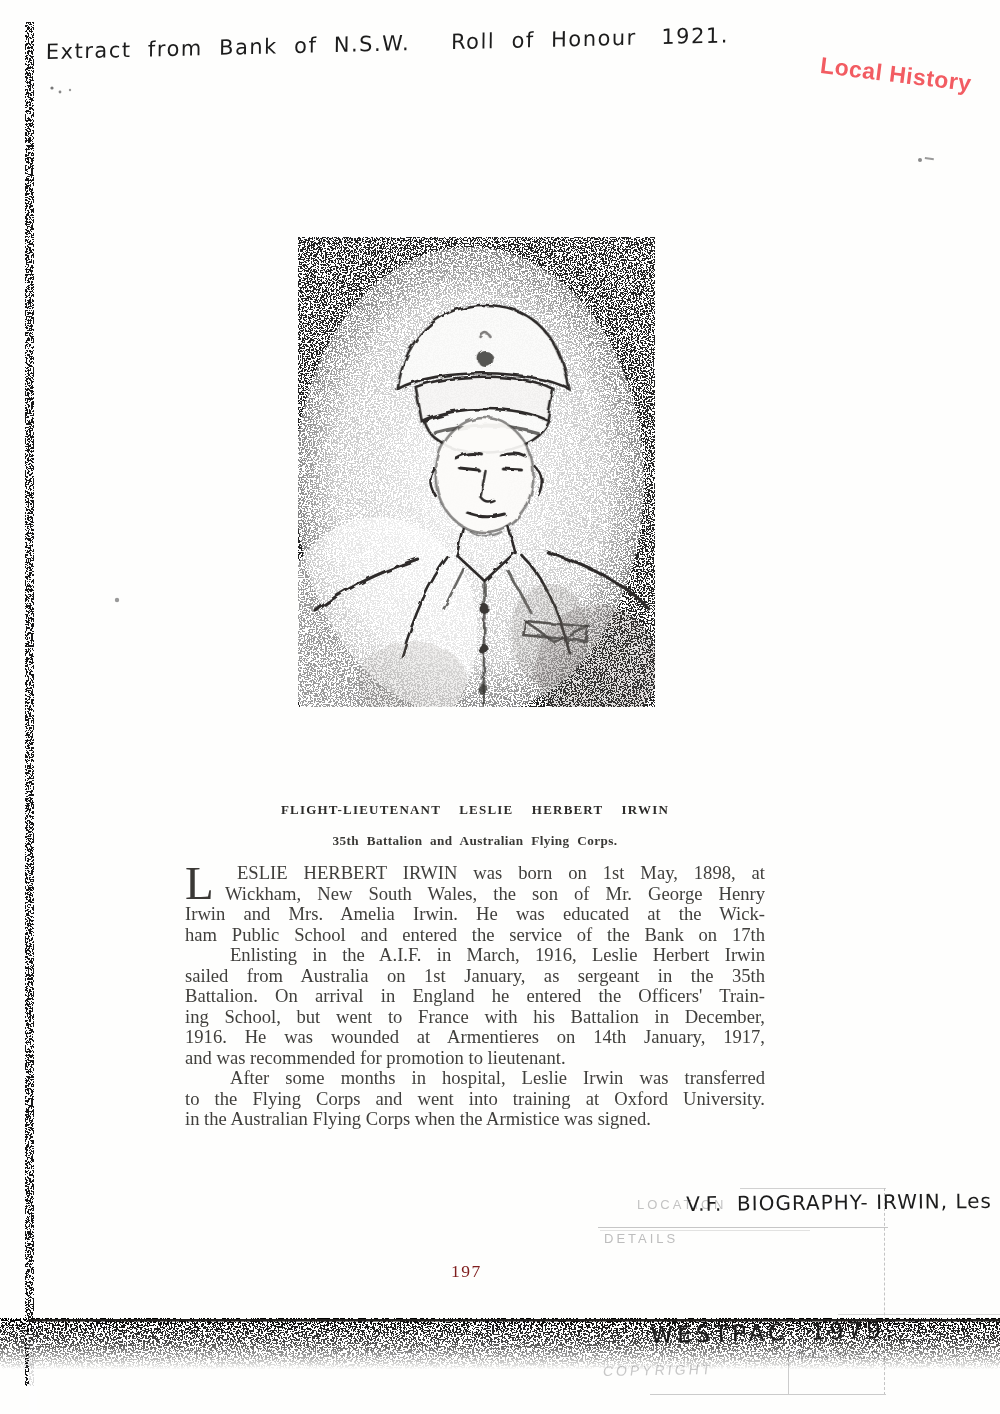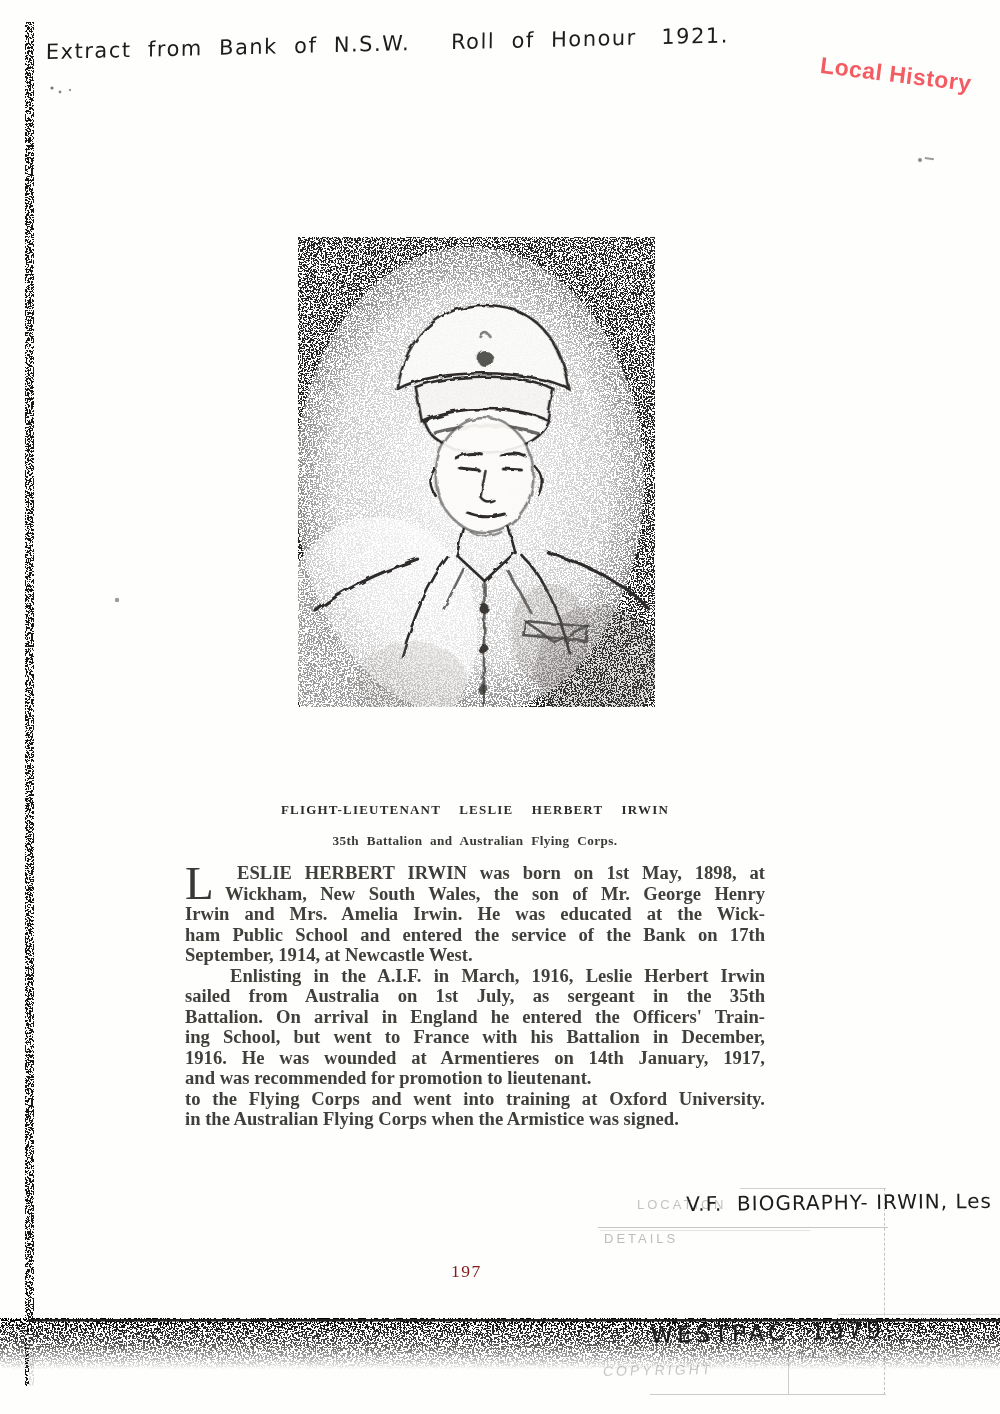--- a/index.html
+++ b/index.html
@@ -22,21 +22,21 @@
   .photo{position:absolute;left:298px;top:237px;width:357px;height:470px;z-index:2;}
 
   
   .article{position:absolute;left:185px;top:798px;width:580px;}
   .title{margin:0;font-size:13px;font-weight:bold;color:#2c2b29;text-align:center;
          letter-spacing:1.2px;word-spacing:14px;line-height:24px;}
   .subtitle{margin-top:11px;font-size:13.2px;font-weight:bold;color:#3a3936;text-align:center;
             letter-spacing:.4px;word-spacing:4px;}
   .bodytext{position:relative;margin-top:14px;font-size:18.6px;line-height:20.5px;color:#403f3c;}
   .dropcap{position:absolute;left:0;top:1px;font-size:47px;line-height:38px;font-weight:400;color:#3a3835;}
-  .line{text-align:justify;text-align-last:justify;font-weight:bold;}
+  .line{text-align:justify;text-align-last:justify;}
   .line.last{text-align:left;text-align-last:left;}
   .dc1{padding-left:52px;}
   .dc2{padding-left:40px;}
   .ind{padding-left:45px;}
 
   .pagenum{position:absolute;left:451px;top:1261px;font-size:17.5px;letter-spacing:1.5px;color:#7f1d1d;}
 
   
   .faint{position:absolute;font-family:"Liberation Sans",sans-serif;color:#c3c3c3;white-space:pre;}
   .loc-label{left:605px;top:1197px;font-size:13px;letter-spacing:3px;margin-left:32px;}
@@ -131,27 +131,27 @@
 
   <div class="article">
     <h1 class="title">FLIGHT-LIEUTENANT LESLIE HERBERT IRWIN</h1>
     <div class="subtitle">35th Battalion and Australian Flying Corps.</div>
     <div class="bodytext">
       <span class="dropcap">L</span>
       <div class="line dc1">ESLIE HERBERT IRWIN was born on 1st May, 1898, at</div>
       <div class="line dc2">Wickham, New South Wales, the son of Mr. George Henry</div>
       <div class="line">Irwin and Mrs. Amelia Irwin.  He was educated at the Wick-</div>
       <div class="line">ham Public School and entered the service of the Bank on 17th</div>
-      <div class="line last">September, 1914, at Newcastle West.</div>
       <div class="line ind">Enlisting in the A.I.F. in March, 1916, Leslie Herbert Irwin</div>
-      <div class="line">sailed from Australia on 1st July, as sergeant in the 35th</div>
+      <div class="line">sailed from Australia on 1st January, as sergeant in the 35th</div>
       <div class="line">Battalion.  On arrival in England he entered the Officers' Train-</div>
       <div class="line">ing School, but went to France with his Battalion in December,</div>
       <div class="line">1916.  He was wounded at Armentieres on 14th January, 1917,</div>
       <div class="line last">and was recommended for promotion to lieutenant.</div>
+      <div class="line ind">After some months in hospital, Leslie Irwin was transferred</div>
       <div class="line">to the Flying Corps and went into training at Oxford University.</div>
       <div class="line last">in the Australian Flying Corps when the Armistice was signed.</div>
     </div>
   </div>
 
   <div class="pagenum">197</div>
 
   <div class="hline hr-top"></div>
   <div class="hline hr-top2"></div>
   <div class="faint loc-label">LOCATION</div>

